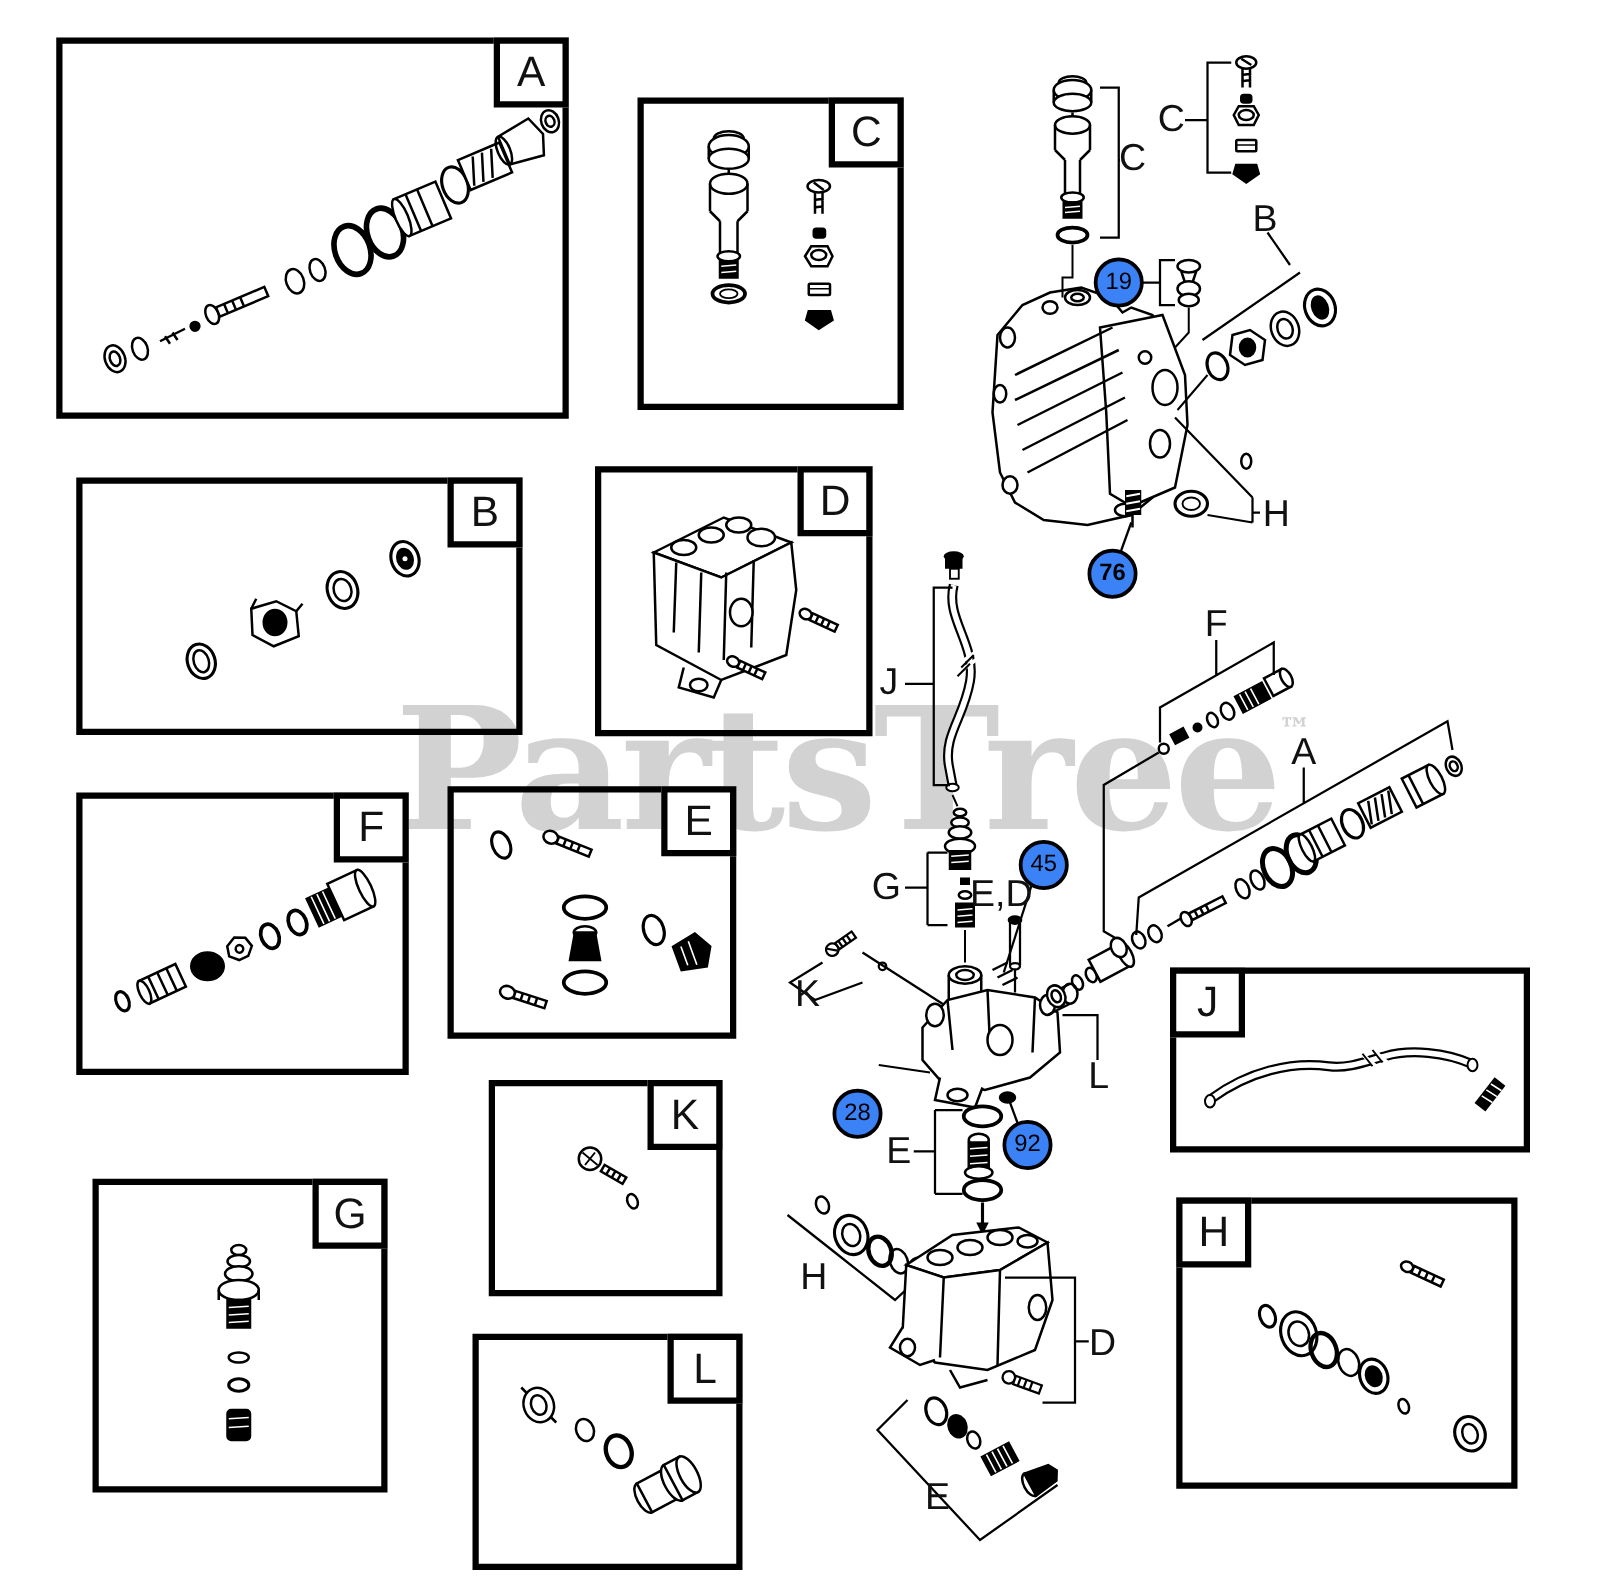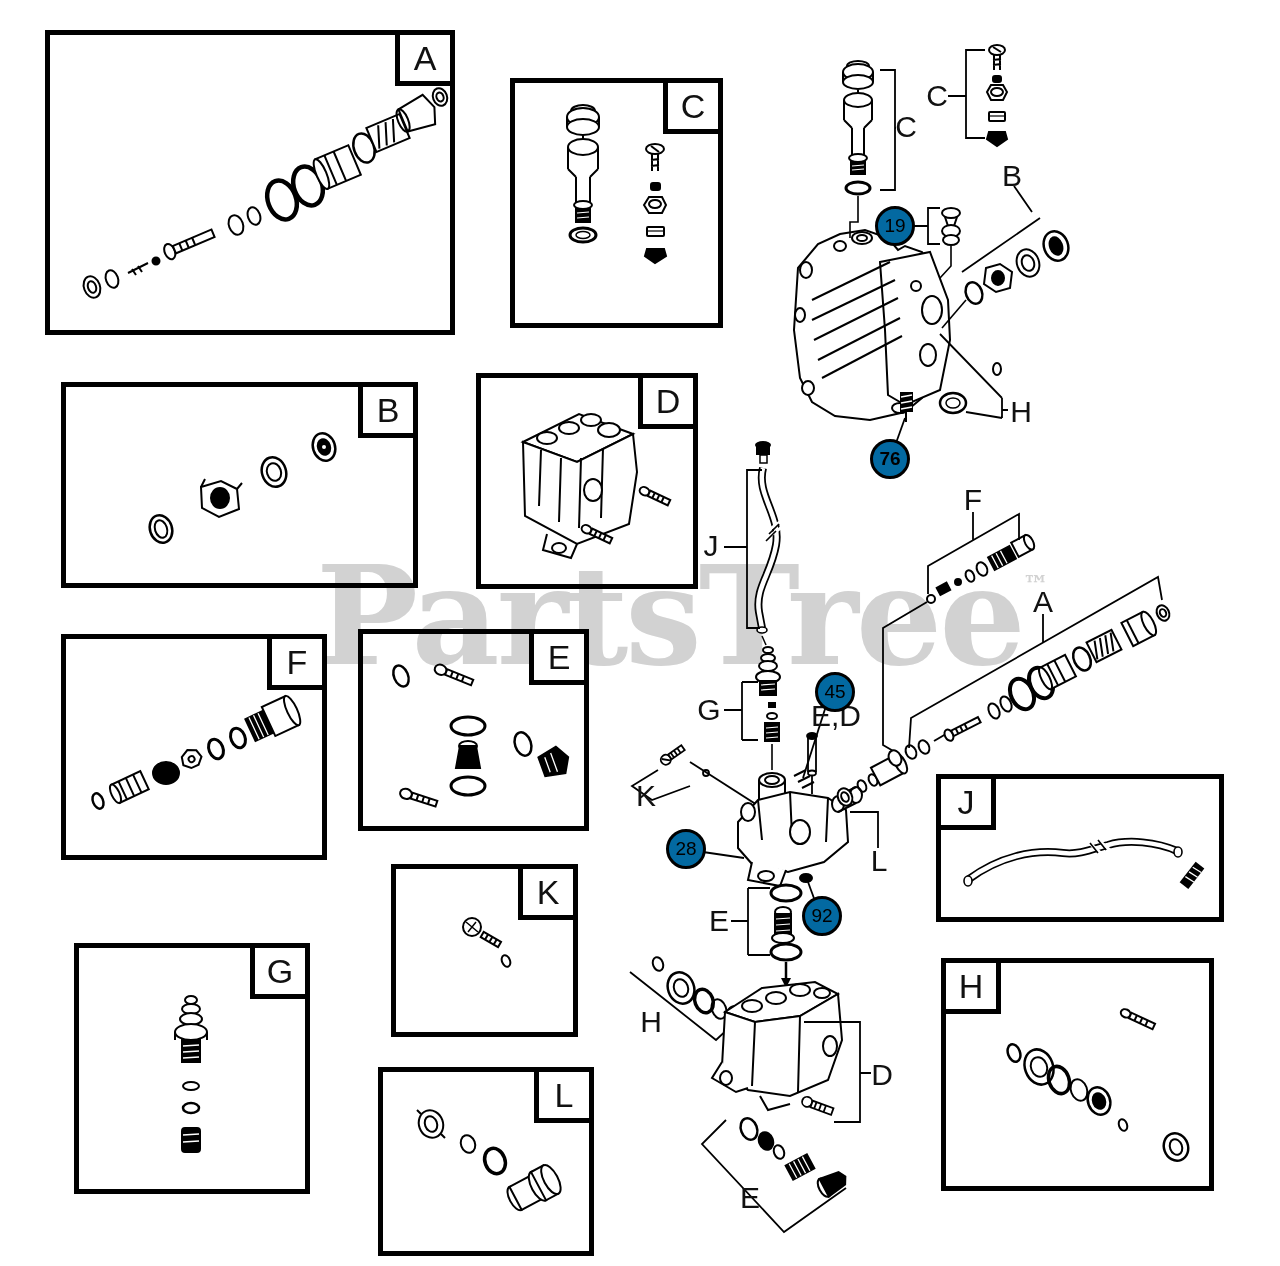--- a/index.html
+++ b/index.html
@@ -17,21 +17,21 @@
        display:flex;align-items:center;justify-content:center;font-size:34px;font-weight:400;
        color:#111;z-index:3;}
   .tag.tr{top:-5px;right:-5px;}
   .tag.tl{top:-5px;left:-5px;}
   
   .art{position:absolute;left:0;top:0;z-index:2;}
   
   .lcall{position:absolute;z-index:4;font-size:30px;font-weight:400;color:#111;
          transform:translate(-50%,-50%);white-space:nowrap;}
   .ncall{position:absolute;z-index:4;width:34px;height:34px;border:3px solid #000;border-radius:50%;
-         background:#0369a1;display:flex;align-items:center;justify-content:center;font-size:19px;
+         background:#3b82f6;display:flex;align-items:center;justify-content:center;font-size:19px;
          transform:translate(-50%,-50%);}
 </style>
 </head>
 <body>
 
 <div class="stage">
 
   <div class="wm"><span>PartsTree</span><span class="tm">™</span></div>
 
   <svg class="art" width="1280" height="1266" viewBox="0 0 1280 1266">
@@ -581,27 +581,27 @@
   </div>
 
   <div class="lcall" style="left:906px;top:127px;">C</div>
   <div class="lcall" style="left:937px;top:96px;">C</div>
   <div class="lcall" style="left:1012px;top:176px;">B</div>
   <div class="lcall" style="left:1021px;top:412px;">H</div>
   <div class="lcall" style="left:711px;top:546px;">J</div>
   <div class="lcall" style="left:973px;top:500px;">F</div>
   <div class="lcall" style="left:1043px;top:602px;">A</div>
   <div class="lcall" style="left:709px;top:710px;">G</div>
-  <div class="lcall" style="left:836px;top:716px;">E,D</div>
+  <div class="lcall" style="left:801px;top:716px;">E,D</div>
   <div class="lcall" style="left:646px;top:796px;">K</div>
   <div class="lcall" style="left:879px;top:861px;">L</div>
   <div class="lcall" style="left:719px;top:921px;">E</div>
   <div class="lcall" style="left:651px;top:1022px;">H</div>
   <div class="lcall" style="left:882px;top:1075px;">D</div>
   <div class="lcall" style="left:750px;top:1198px;">E</div>
 
   <div class="ncall" style="left:895px;top:226px;">19</div>
   <div class="ncall" style="left:890px;top:459px;font-weight:bold;">76</div>
   <div class="ncall" style="left:835px;top:692px;">45</div>
-  <div class="ncall" style="left:686px;top:849px;">28</div>
+  <div class="ncall" style="left:686px;top:891px;">28</div>
   <div class="ncall" style="left:822px;top:916px;">92</div>
 
 </div>
 
 </body></html>

